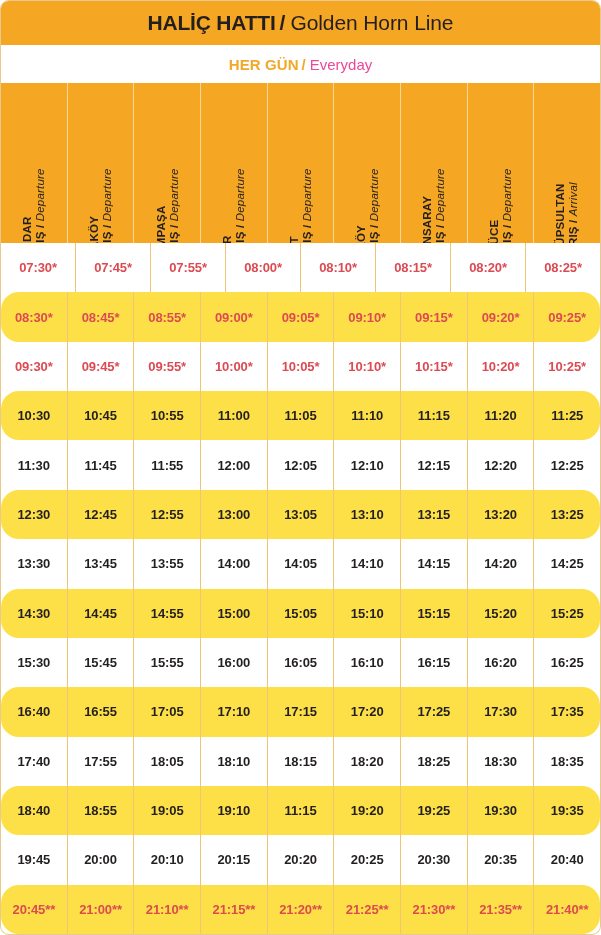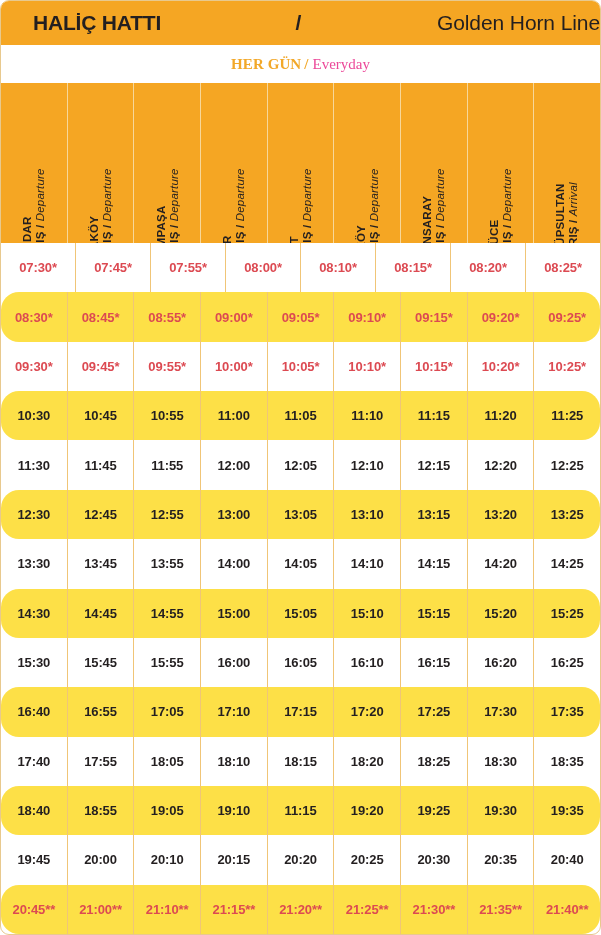--- a/index.html
+++ b/index.html
@@ -27,23 +27,22 @@
     flex-direction: column;
   }
 
   
   .title-bar {
     height: 44px;
     flex: 0 0 44px;
     background: #f5a623;
     display: flex;
     align-items: center;
-    justify-content: space-between;
+    justify-content: center;
     white-space: nowrap;
-    padding-left: 32px;
   }
   .title-primary {
     font-size: 21px;
     font-weight: 700;
     color: #231f20;
     letter-spacing: -0.2px;
   }
   .title-slash {
     font-size: 21px;
     font-weight: 700;
@@ -59,21 +58,20 @@
 
   
   .subtitle-bar {
     height: 38px;
     flex: 0 0 38px;
     background: #ffffff;
     display: flex;
     align-items: center;
     justify-content: center;
     white-space: nowrap;
-    font-family: Liberation Serif, serif;
   }
   .subtitle-primary {
     font-size: 15px;
     font-weight: 700;
     color: #f2a829;
     letter-spacing: 0.1px;
   }
   .subtitle-slash {
     font-size: 15px;
     font-weight: 700;

